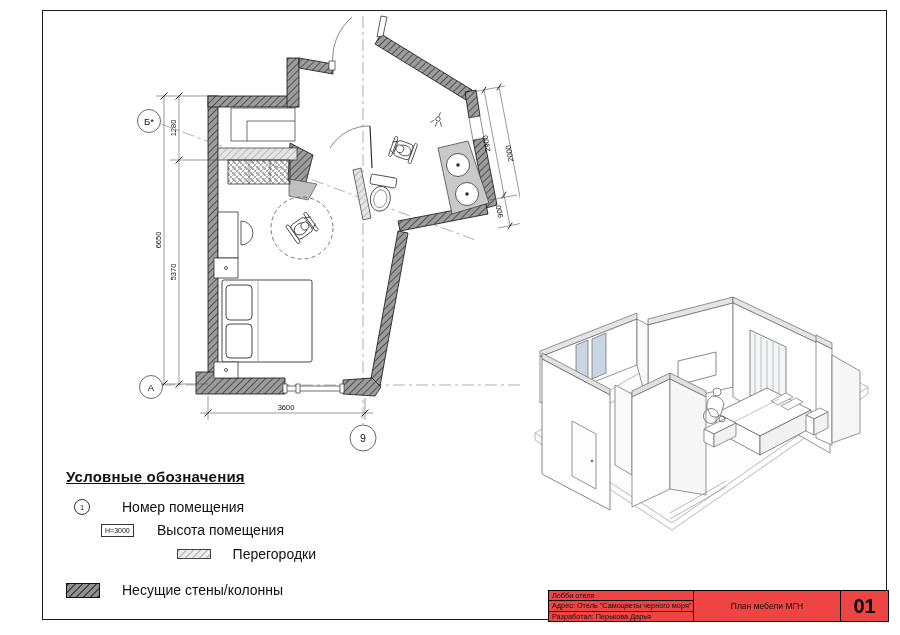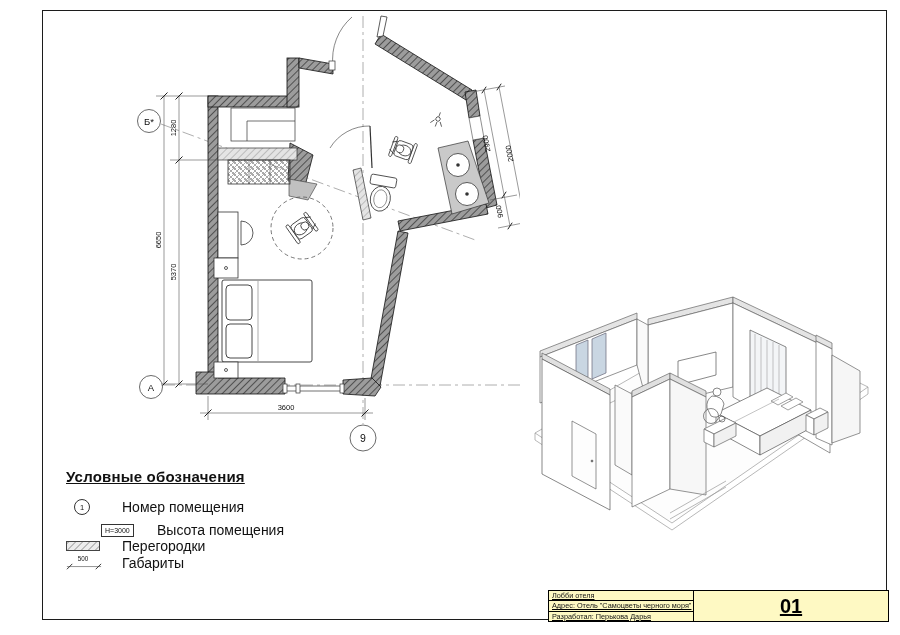--- a/index.html
+++ b/index.html
@@ -22,21 +22,21 @@
               display:flex;align-items:center;justify-content:center;
               font-size:7.5px;color:#111;margin-left:8px;}
   .sym-hbox{border:1px solid #333;font-size:7px;color:#111;padding:2px 3px;}
   .sym-part{width:34px;height:10px;border:1px solid #444;box-sizing:border-box;
             background:repeating-linear-gradient(135deg,#bdbdbd 0 1.5px,#ececec 1.5px 5px);}
   .sym-wall{width:34px;height:15px;border:1px solid #111;box-sizing:border-box;
             background:#919191 repeating-linear-gradient(135deg,rgba(20,20,20,.6) 0 1.5px,rgba(0,0,0,0) 1.5px 5px);}
 
   
   .tblock{position:absolute;left:548px;top:590px;width:341px;height:32px;
-          border:1.6px solid #000;box-sizing:border-box;display:flex;background:#fef9c3;text-decoration:underline;}
+          border:1.6px solid #000;box-sizing:border-box;display:flex;background:#ef4444;}
   .tb-col1{width:144px;border-right:1px solid #000;display:flex;flex-direction:column;}
   .tb-col1 div{flex:1;font-size:7.3px;color:#111;padding:0 0 0 3px;display:flex;align-items:center;}
   .tb-col1 div + div{border-top:1px solid #000;}
   .tb-col2{width:146px;border-right:1px solid #000;display:flex;align-items:center;
            justify-content:center;font-size:8.5px;color:#111;}
   .tb-col3{flex:1;display:flex;align-items:center;justify-content:center;
            font-size:20px;font-weight:bold;color:#000;}
 </style>
 </head>
 <body>
@@ -300,49 +300,45 @@
   <div class="legend">
     <div class="lg-title">Условные обозначения</div>
 
     <div class="lg-row" style="margin-bottom:7px;">
       <div class="lg-sym">
           <div class="sym-circle">1</div>
         </div>
       <div class="lg-label">Номер помещения</div>
     </div>
 
-    <div class="lg-row" style="margin-bottom:0;padding-left:35px;">
+    <div class="lg-row" style="margin-bottom:8px;padding-left:35px;">
       <div class="lg-sym">
           <div class="sym-hbox">H=3000</div>
         </div>
       <div class="lg-label">Высота помещения</div>
     </div>
 
-    <div class="lg-row" style="margin-bottom:0;">
+    <div class="lg-row" style="margin-bottom:20px;justify-content:flex-end;">
       <div class="lg-sym">
           <div class="sym-part"></div>
         </div>
       <div class="lg-label">Перегородки</div>
     </div>
 
-
-    <div class="lg-row">
+    <div class="lg-row" style="margin-bottom:7px;">
       <div class="lg-sym">
-        <svg width="40" height="17" viewBox="0 0 40 17">
-          <text x="19" y="7" text-anchor="middle" style="font-size:7px;fill:#111">500</text>
-          <line x1="1" y1="13" x2="39" y2="13" stroke="#555" stroke-width="0.7"></line>
-          <line x1="1" y1="16" x2="7" y2="10" stroke="#222" stroke-width="1"></line>
-          <line x1="33" y1="16" x2="39" y2="10" stroke="#222" stroke-width="1"></line>
-        </svg>
-      </div>
-      <div class="lg-label">Габариты</div>
-    </div>
+          <div class="sym-wall"></div>
+        </div>
+      <div class="lg-label">Несущие стены/колонны</div>
+    </div>
+
   </div>
 
   <div class="tblock">
     <div class="tb-col1">
       <div>Лобби отеля</div>
       <div>Адрес: Отель "Самоцветы черного моря"</div>
       <div>Разработал: Перькова Дарья</div>
     </div>
+    <div class="tb-col2">План мебели МГН</div>
     <div class="tb-col3">01</div>
   </div>
 </div>
 
 </body></html>

